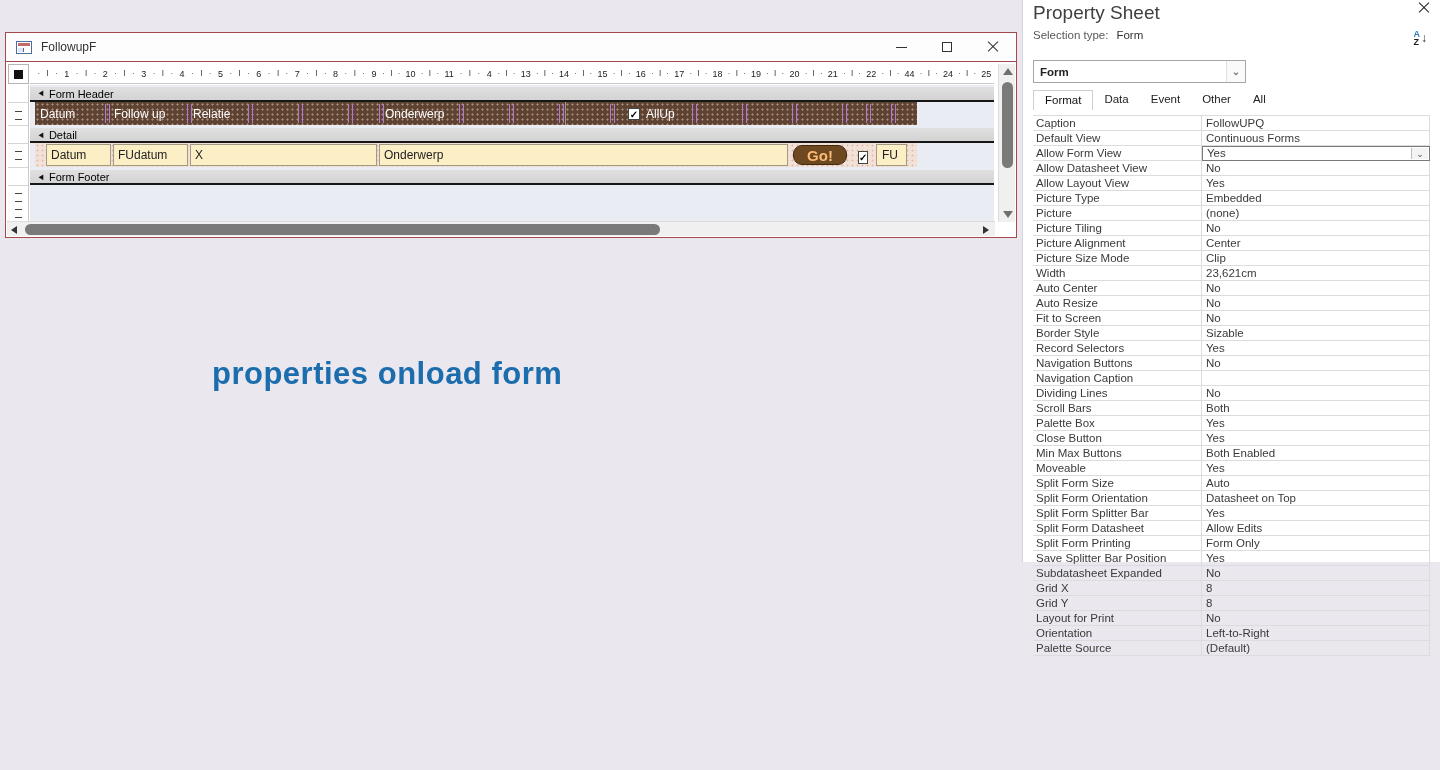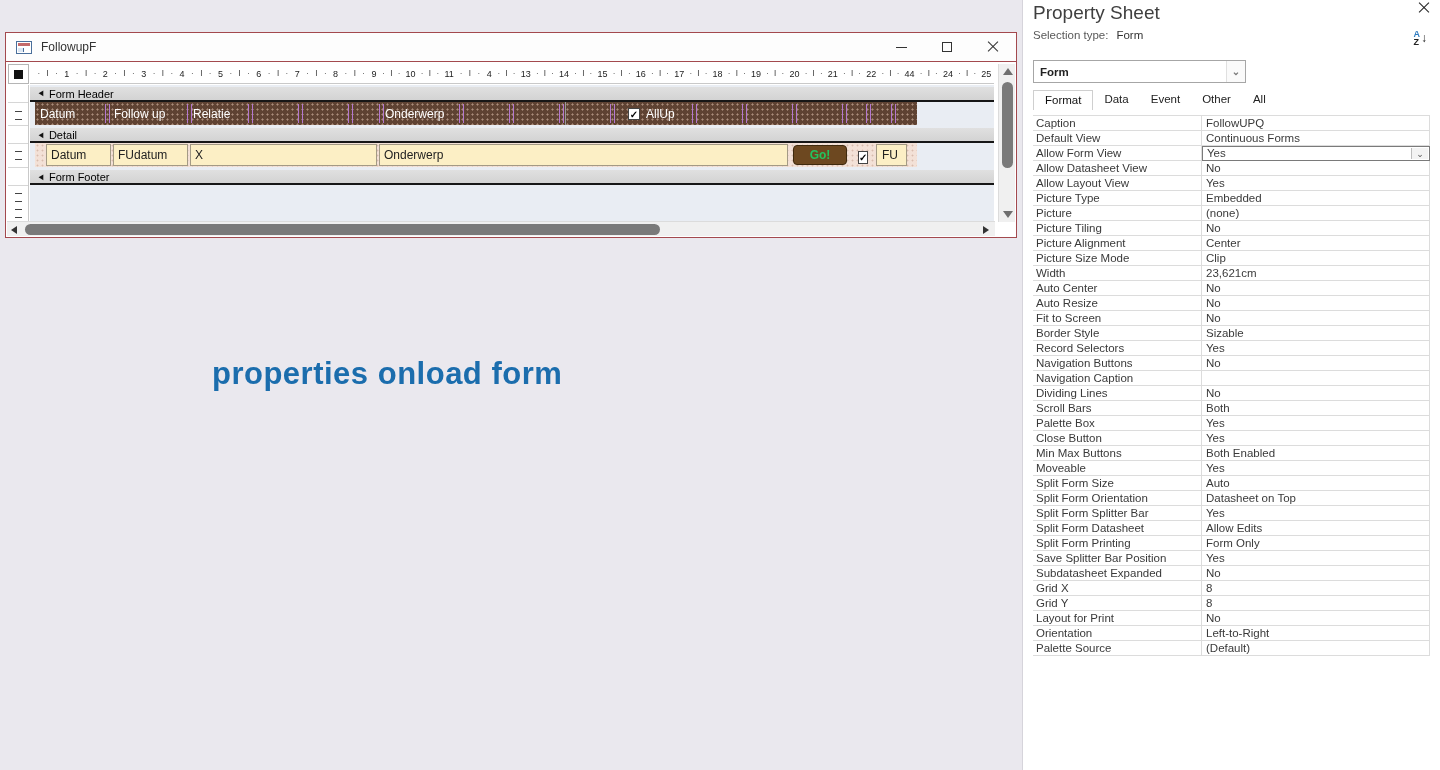--- a/index.html
+++ b/index.html
@@ -48,42 +48,42 @@
     background-image:radial-gradient(circle, rgba(235,205,185,.55) 0.8px, transparent 1.3px); background-size:5px 5px; }
   .hsep { position:absolute; top:2px; bottom:2px; width:1px; background:#b478cf; }
   .hsep-gray { position:absolute; top:0; bottom:0; width:1px; background:#9a9a9a; }
   .hlabel { position:absolute; top:0; height:100%; display:flex; align-items:center; color:#fff; font-size:12px; }
   .checkbox { width:12px; height:12px; background:#fff; border:1px solid #444; font-size:10px; line-height:11px;
               text-align:center; color:#000; font-weight:bold; }
   .band-detail { top:58px; height:24px; background-color:#f3e1d7;
     background-image:radial-gradient(circle, rgba(175,130,110,.4) 0.7px, transparent 1.2px); background-size:5px 5px; }
   .dfield { position:absolute; top:1px; bottom:1px; background:#fcefc5; border:1px solid #a39a85;
             display:flex; align-items:center; padding-left:4px; font-size:12px; color:#222; }
-  .go-btn { position:absolute; top:2px; bottom:2px; background:#6d4820; border:1px solid #3f2a0e; border-radius:4px;
-            color:#22c55e; font-weight:bold; font-size:12px; display:flex; align-items:center; justify-content:center; }
+  .go-btn { position:absolute; top:2px; bottom:2px; background:#6d4820; border:1px solid #3f2a0e; border-radius:9px;
+            color:#fdba74; font-weight:bold; font-size:15px; display:flex; align-items:center; justify-content:center; }
   .fu-check { position:absolute; top:4px; }
   .fu-cell { position:absolute; top:1px; bottom:1px; background:#fcefc5; border:1px solid #a39a85;
              display:flex; align-items:center; padding-left:5px; font-size:12px; color:#222; }
 
   
   .h-scroll { position:absolute; left:1px; bottom:1px; height:15px; width:988px; background:#f0f0f0; border-top:1px solid #dcdcdc; }
   .h-scroll .thumb { position:absolute; left:18px; top:2px; width:635px; height:11px; background:#7a7a7a; border-radius:6px; }
   .v-scroll { position:absolute; left:992px; top:31px; width:17px; height:158px; background:#f0f0f0; border-left:1px solid #dcdcdc; }
   .v-scroll .thumb { position:absolute; left:3px; top:18px; width:11px; height:86px; background:#7a7a7a; border-radius:6px; }
   .tri { width:0; height:0; position:absolute; }
   .tri-up { left:4px; top:4px; border-left:5px solid transparent; border-right:5px solid transparent; border-bottom:7px solid #6f6f6f; }
   .tri-down { left:4px; top:147px; border-left:5px solid transparent; border-right:5px solid transparent; border-top:7px solid #6f6f6f; }
   .tri-left { left:4px; top:4px; border-top:4px solid transparent; border-bottom:4px solid transparent; border-right:6px solid #333; }
   .tri-right { left:976px; top:4px; border-top:4px solid transparent; border-bottom:4px solid transparent; border-left:6px solid #333; }
 
   
   .note { position:absolute; left:212px; top:356px; font-size:31px; font-weight:bold; color:#1b6dad; letter-spacing:0.5px; }
 
   
-  .psheet { position:absolute; left:1022px; top:0; width:418px; height:770px; background:#fff; border-left:1px solid #d6d4db; }
+  .psheet { position:absolute; left:1022px; top:0; width:418px; height:562px; background:#fff; border-left:1px solid #d6d4db; }
   .ps-close { position:absolute; top:1px; right:9px; width:14px; height:14px; }
   .ps-close::before,.ps-close::after { content:""; position:absolute; left:0; top:6px; width:14px; height:1px; background:#222; }
   .ps-close::before { transform:rotate(45deg); } .ps-close::after { transform:rotate(-45deg); }
   .ps-title { position:absolute; left:10px; top:2px; font-size:19px; color:#3f3f3f; }
   .ps-selline { position:absolute; left:10px; top:29px; font-size:11.5px; color:#595959; }
   .ps-selline b { color:#333; font-weight:normal; margin-left:8px; }
   .az { position:absolute; right:13px; top:30px; display:flex; align-items:center; }
   .az .col { display:flex; flex-direction:column; line-height:8px; font-size:9px; font-weight:bold; }
   .az .a { color:#2f7cc0; } .az .z { color:#222; }
   .az .arr2 { font-size:12px; color:#222; margin-left:1px; }

